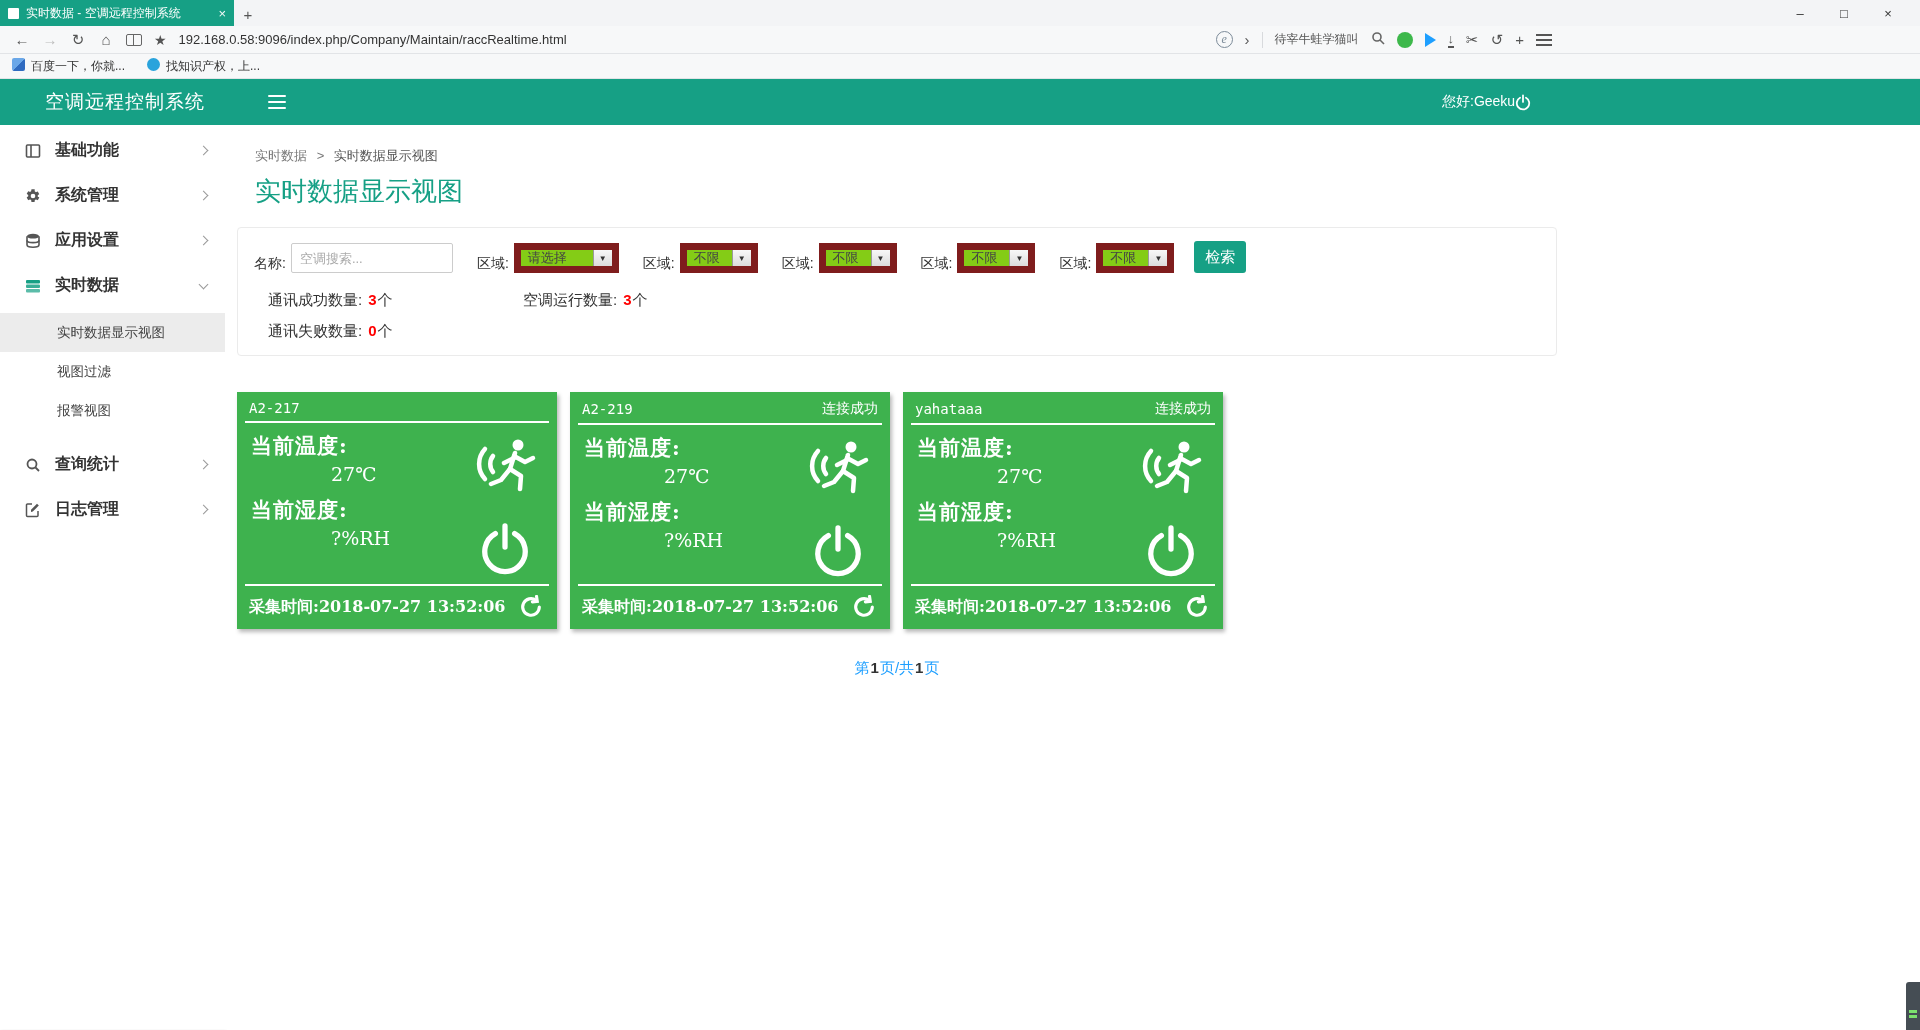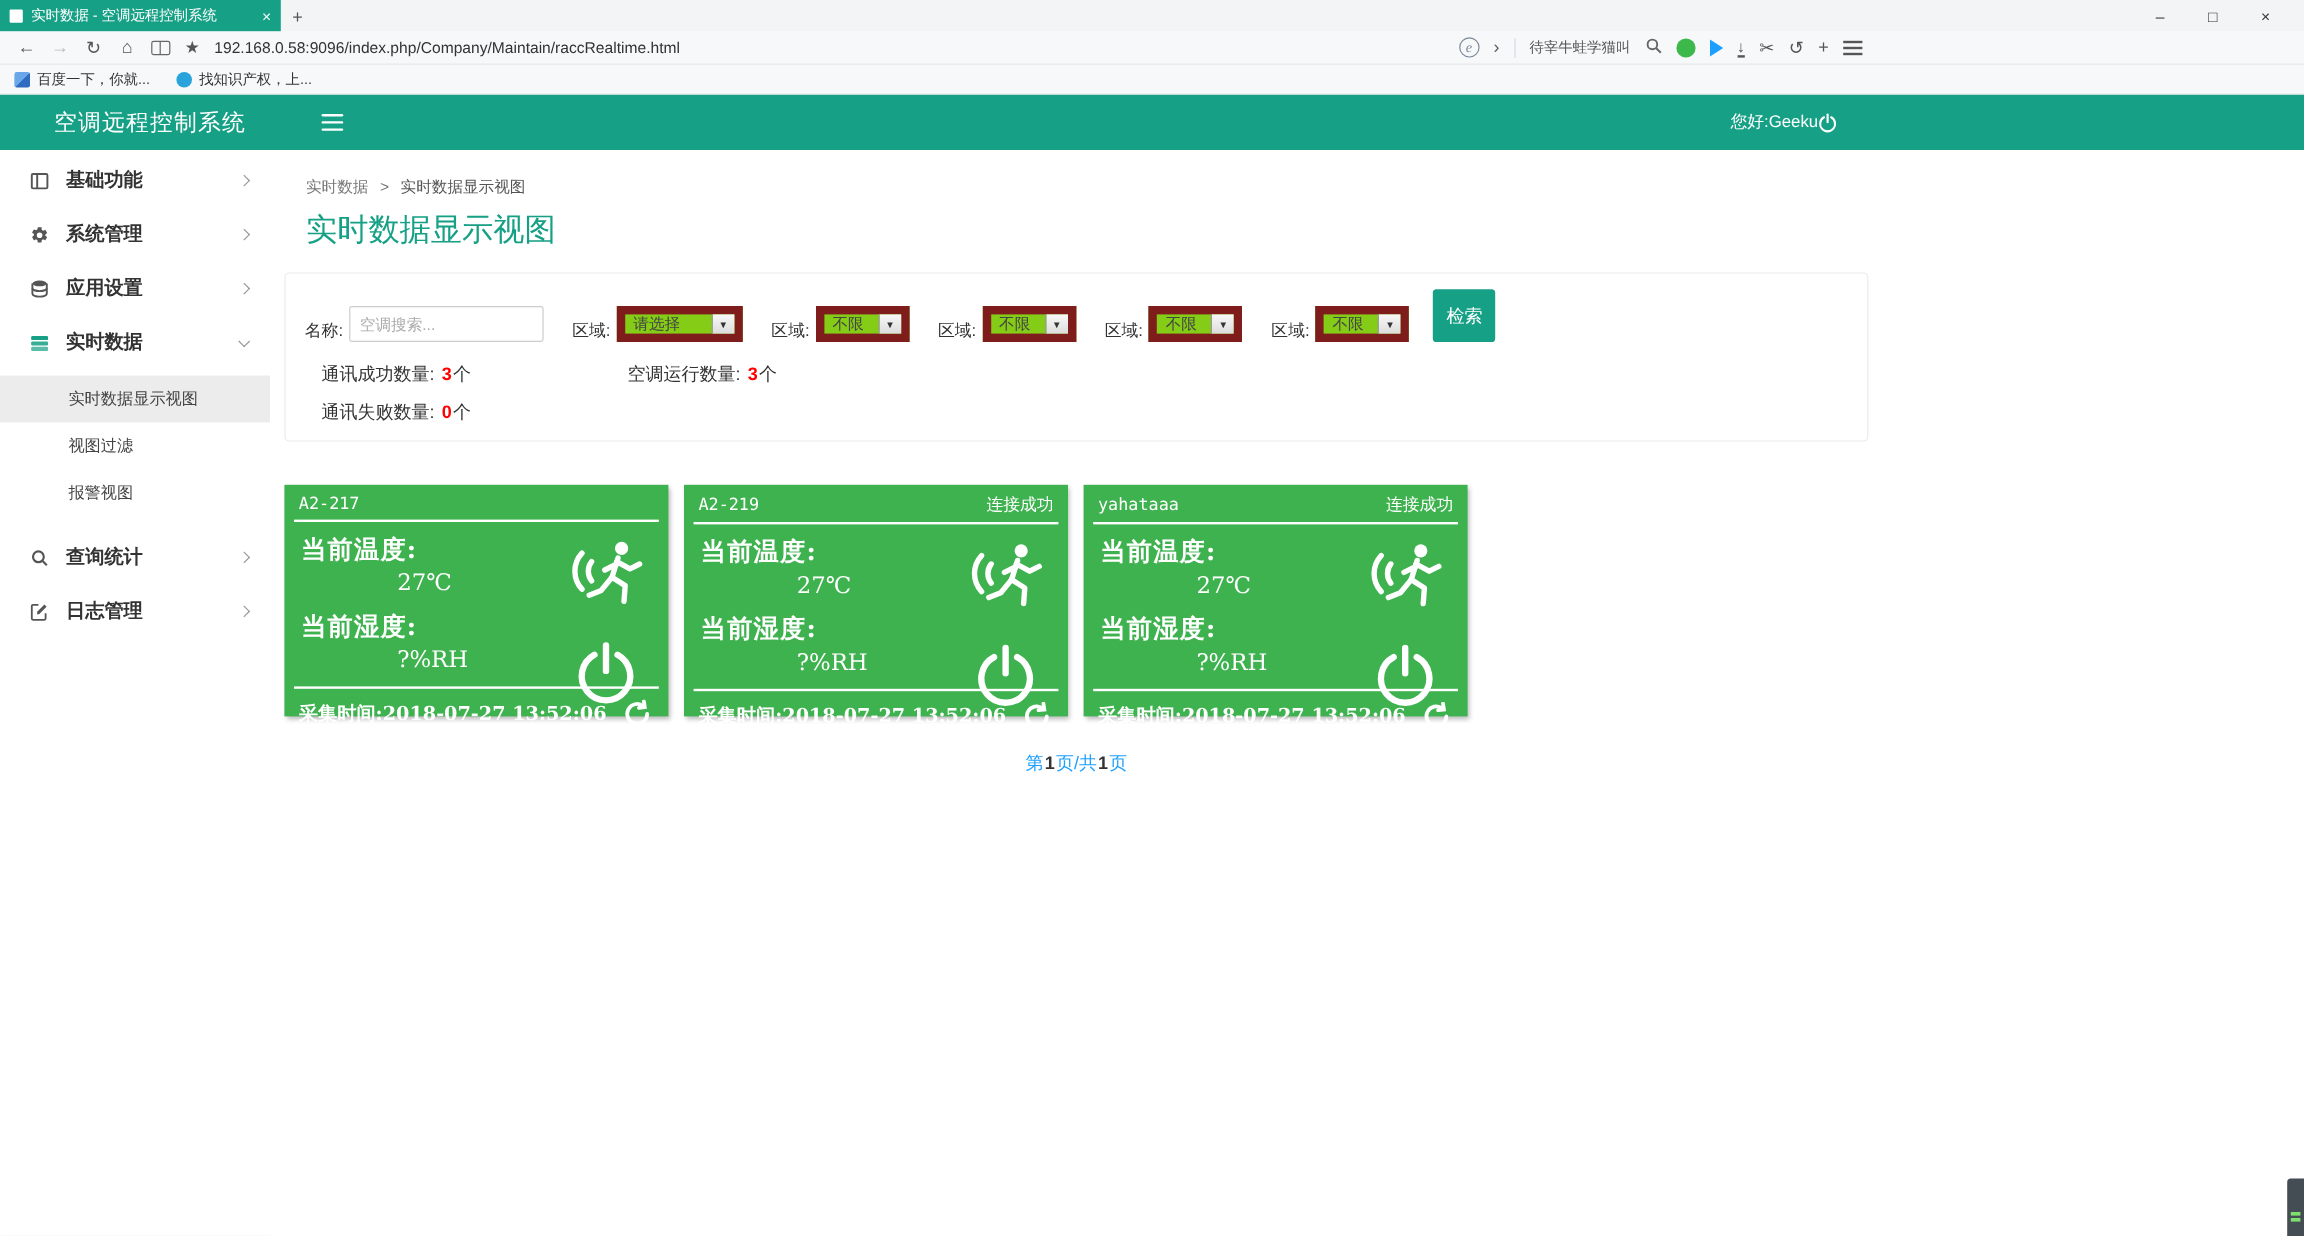--- a/index.html
+++ b/index.html
@@ -31,21 +31,21 @@
   .search-text{color:#555;font-size:12px;white-space:nowrap;cursor:text}
   .dot-green{width:16px;height:16px;border-radius:50%;background:#3db84b;display:inline-block;cursor:pointer}
   .tri-blue{width:0;height:0;border-left:11px solid #1E9FFF;border-top:7px solid transparent;border-bottom:7px solid transparent;display:inline-block;cursor:pointer}
   .dl{color:#555;font-weight:bold;border-bottom:2px solid #555;line-height:1;padding-bottom:1px;cursor:pointer}
   .glyph{color:#555;font-size:15px;cursor:pointer}
   .bars{display:inline-block;width:16px;height:12px;position:relative;cursor:pointer}
   .bars i{position:absolute;left:0;right:0;height:2px;background:#555}
   .bars i:nth-child(1){top:0}.bars i:nth-child(2){top:5px}.bars i:nth-child(3){top:10px}
 
   .bookmarks{height:25px;background:#f7f8f9;border-bottom:1px solid #e2e4e7;display:flex;align-items:center;gap:22px;padding:0 12px;font-size:12px;color:#333}
-  .bookmark{display:flex;align-items:center;gap:6px;cursor:pointer}
+  .bookmark{display:flex;align-items:flex-start;gap:6px;cursor:pointer}
   .bm-icon1{width:13px;height:13px;border-radius:2px;background:linear-gradient(135deg,#6aa7e8 50%,#2f6bc0 50%)}
   .bm-icon2{width:13px;height:13px;border-radius:50%;background:#29a3dc}
 
   
   .appheader{height:46px;background:#16a085;position:relative;color:#fff}
   .app-title{position:absolute;left:45px;top:50%;transform:translateY(-50%);font-size:19px;letter-spacing:1px}
   .hamburger{position:absolute;left:268px;top:16px;width:18px;cursor:pointer}
   .hamburger i{display:block;height:2px;background:#fff;margin-bottom:4px;border-radius:1px}
   .header-right{position:absolute;left:1442px;top:0;height:100%;display:flex;align-items:center;}
   .user{font-size:14px}
@@ -73,28 +73,28 @@
 
   .panel{margin:18px 0 0 12px;width:1320px;border:1px solid #ebebeb;border-radius:4px;padding:13px 16px 14px;background:#fff}
   .filter-row{display:flex;align-items:flex-end;font-size:14px;color:#333}
   .f-label{margin:0 5px 0 24px;white-space:nowrap}
   .f-label.first{margin-left:0}
   .f-input{width:162px;height:30px;border:1px solid #ccc;border-radius:2px;padding:0 8px;font-size:13px;color:#333;outline:none;font-family:inherit}
   .f-input::placeholder{color:#aaa}
   .select{height:30px;border:7px solid #7f1d1d;background:#84cc16;display:inline-flex;align-items:stretch;cursor:pointer}
   .sel-val{flex:1;display:flex;align-items:center;padding:0 7px;font-size:13px;color:#444;white-space:nowrap}
   .sel-arrow{width:19px;border-left:1px solid #9a9a9a;background:linear-gradient(#f8f8f8,#dcdcdc);display:flex;align-items:center;justify-content:center;font-size:8px;color:#333}
-  .btn-search{margin-left:20px;min-width:52px;height:44px;background:#16a085;border:none;border-radius:3px;color:#fff;font-size:15px;cursor:pointer;font-family:inherit;padding:0 4px}
+  .btn-search{margin-left:20px;min-width:52px;height:32px;background:#16a085;border:none;border-radius:3px;color:#fff;font-size:15px;cursor:pointer;font-family:inherit;padding:0 4px}
 
   .stats{margin-top:18px;padding-left:14px;display:grid;grid-template-columns:255px auto;row-gap:12px;font-size:15px;color:#333}
   .stat-value{color:#ff0000;font-weight:700;margin-left:6px}
   .stat-unit{margin-left:1px}
 
   .cards{margin:36px 0 0 12px;display:flex;gap:13px}
-  .card{width:320px;height:193px;background:#3EB24E;color:#fff;box-shadow:2px 3px 4px rgba(0,0,0,.28);display:flex;flex-direction:column}
+  .card{width:320px;height:237px;background:#3EB24E;color:#fff;box-shadow:2px 3px 4px rgba(0,0,0,.28);display:flex;flex-direction:column}
   .card-head{display:flex;justify-content:space-between;align-items:center;padding:8px 12px 5px;font-size:14px;
     font-family:"DejaVu Sans Mono","Liberation Mono",monospace}
   .card-line{border-top:2px solid #fff;margin:0 8px}
   .card-body{flex:1;position:relative;padding:9px 14px 0;font-family:"DejaVu Serif","Liberation Serif",serif}
   .cb-row{margin-bottom:11px}
   .cb-label{font-size:21px;font-weight:700;letter-spacing:1px}
   .cb-value{font-size:19px;margin-left:80px;margin-top:3px}
   .icon-run{position:absolute;right:18px;top:12px}
   .icon-power{position:absolute;right:26px;top:99px}
   .card-foot{display:flex;align-items:center;padding:9px 12px 10px;font-size:16px;font-weight:700;

